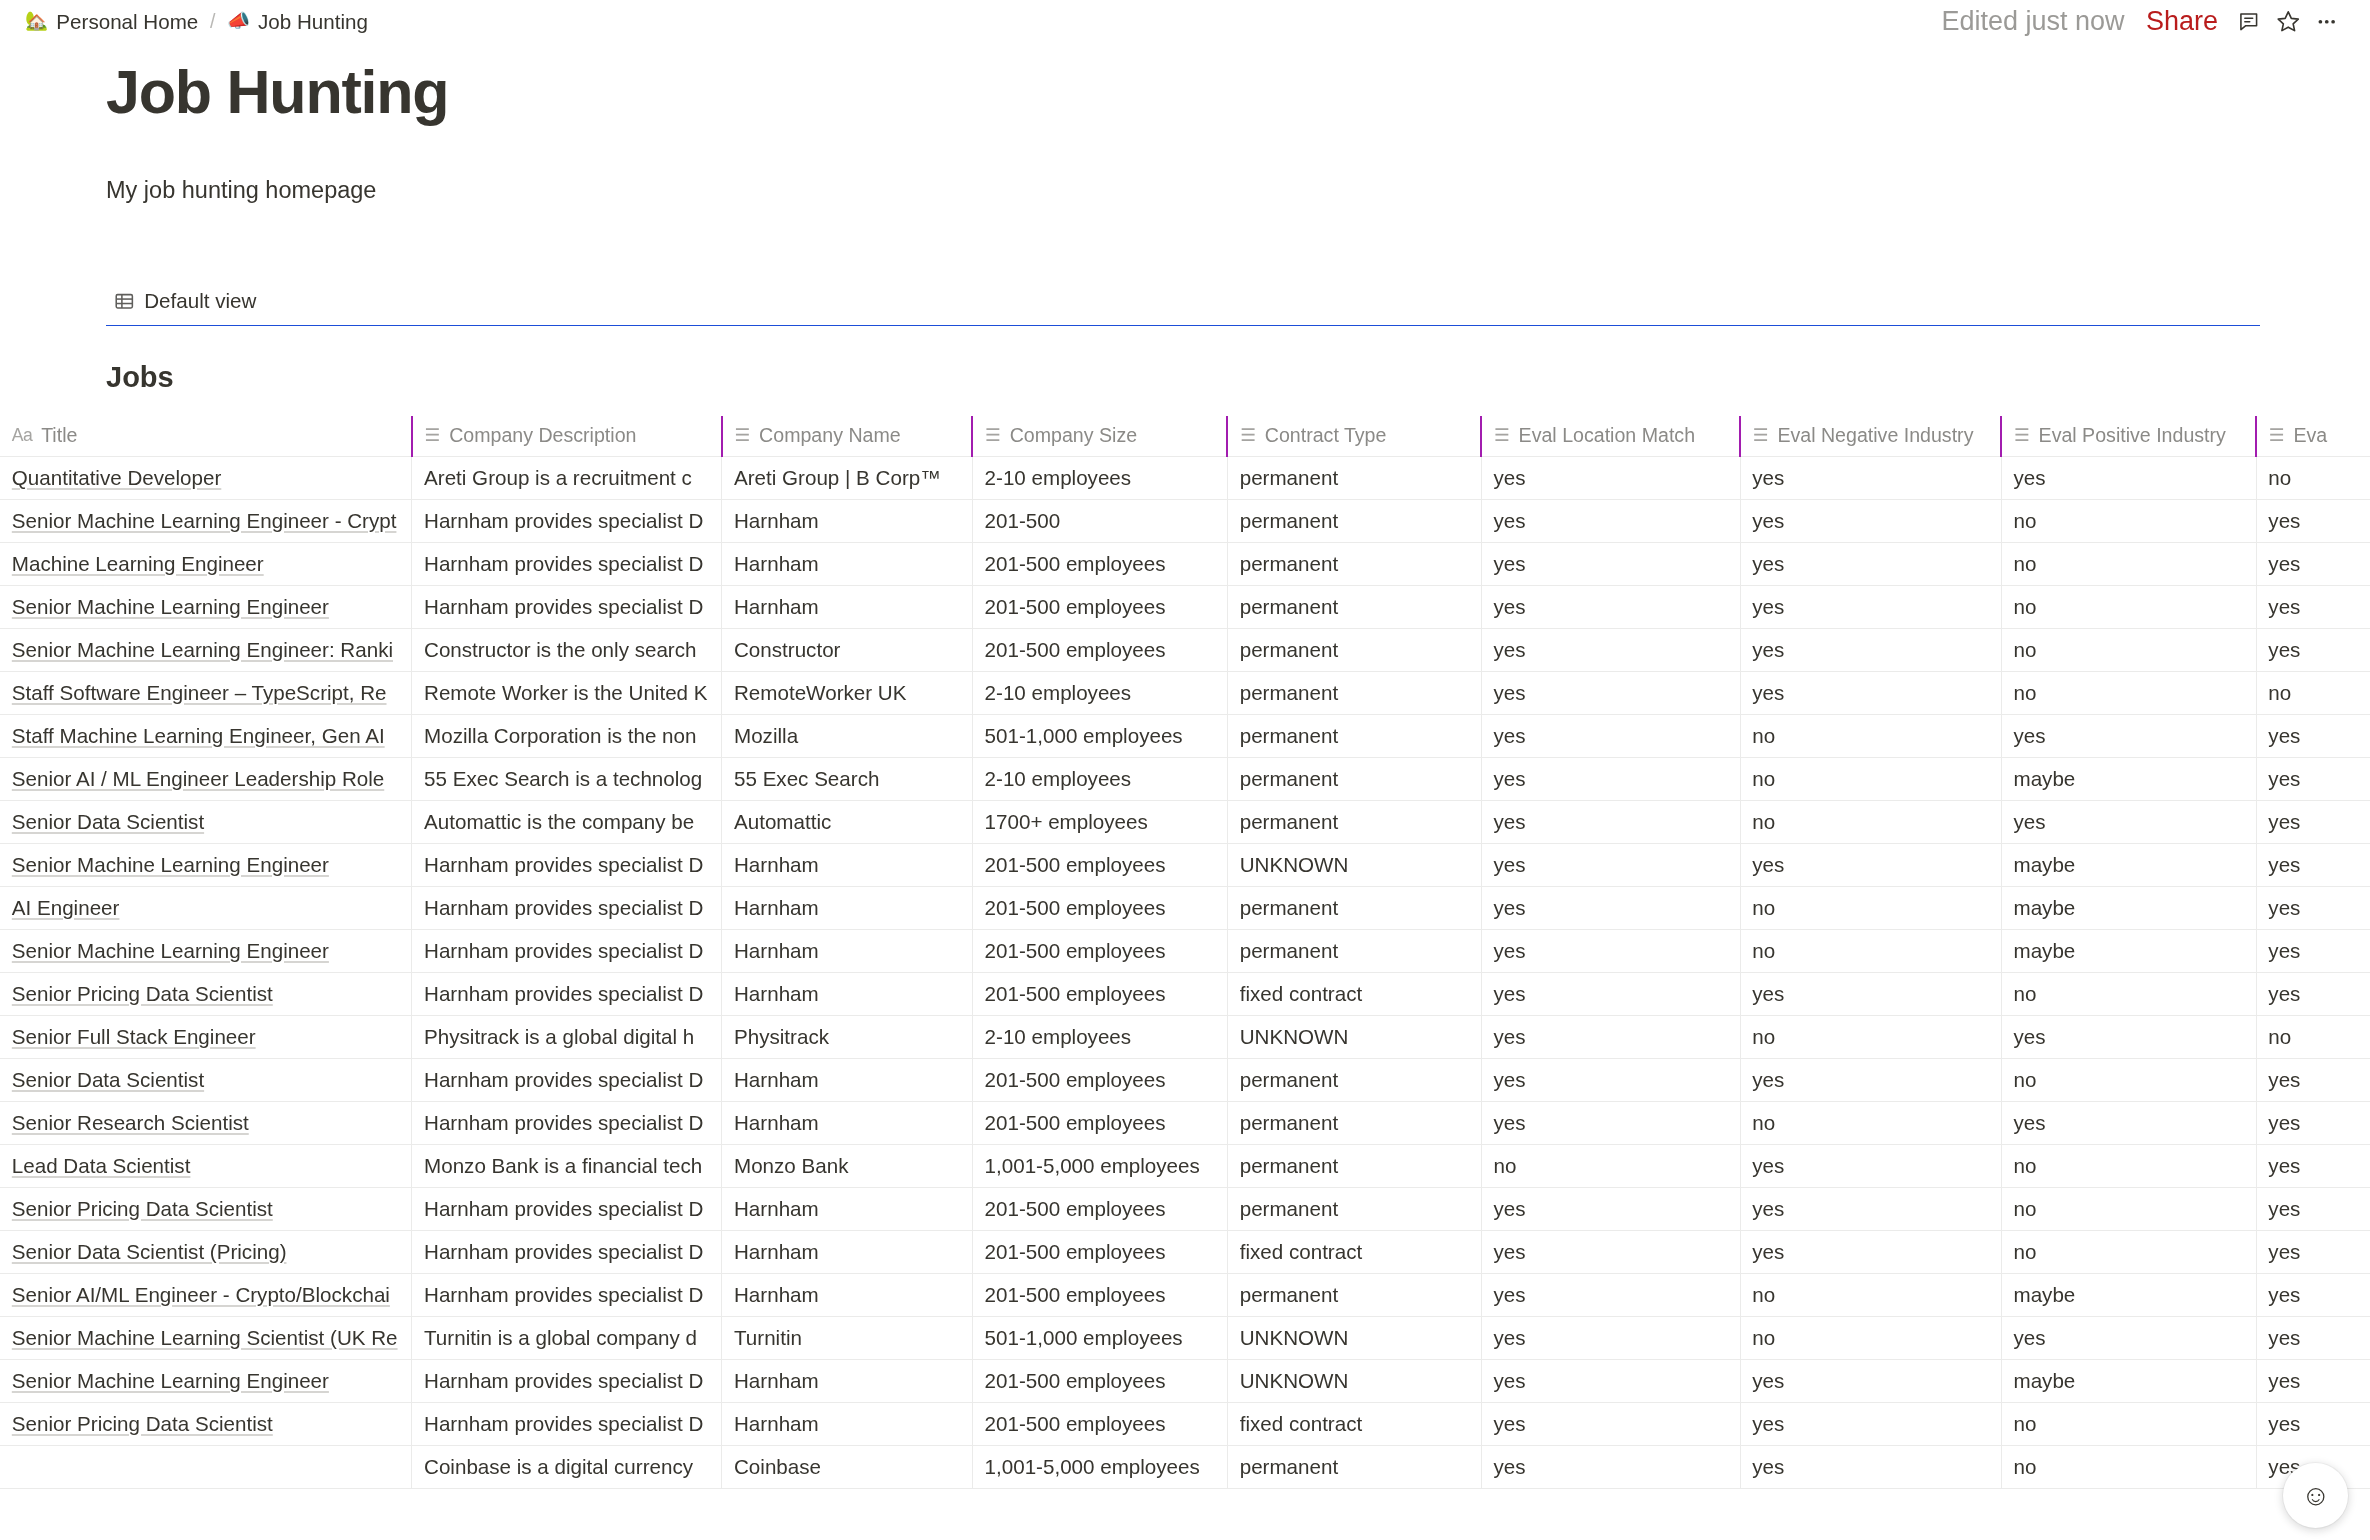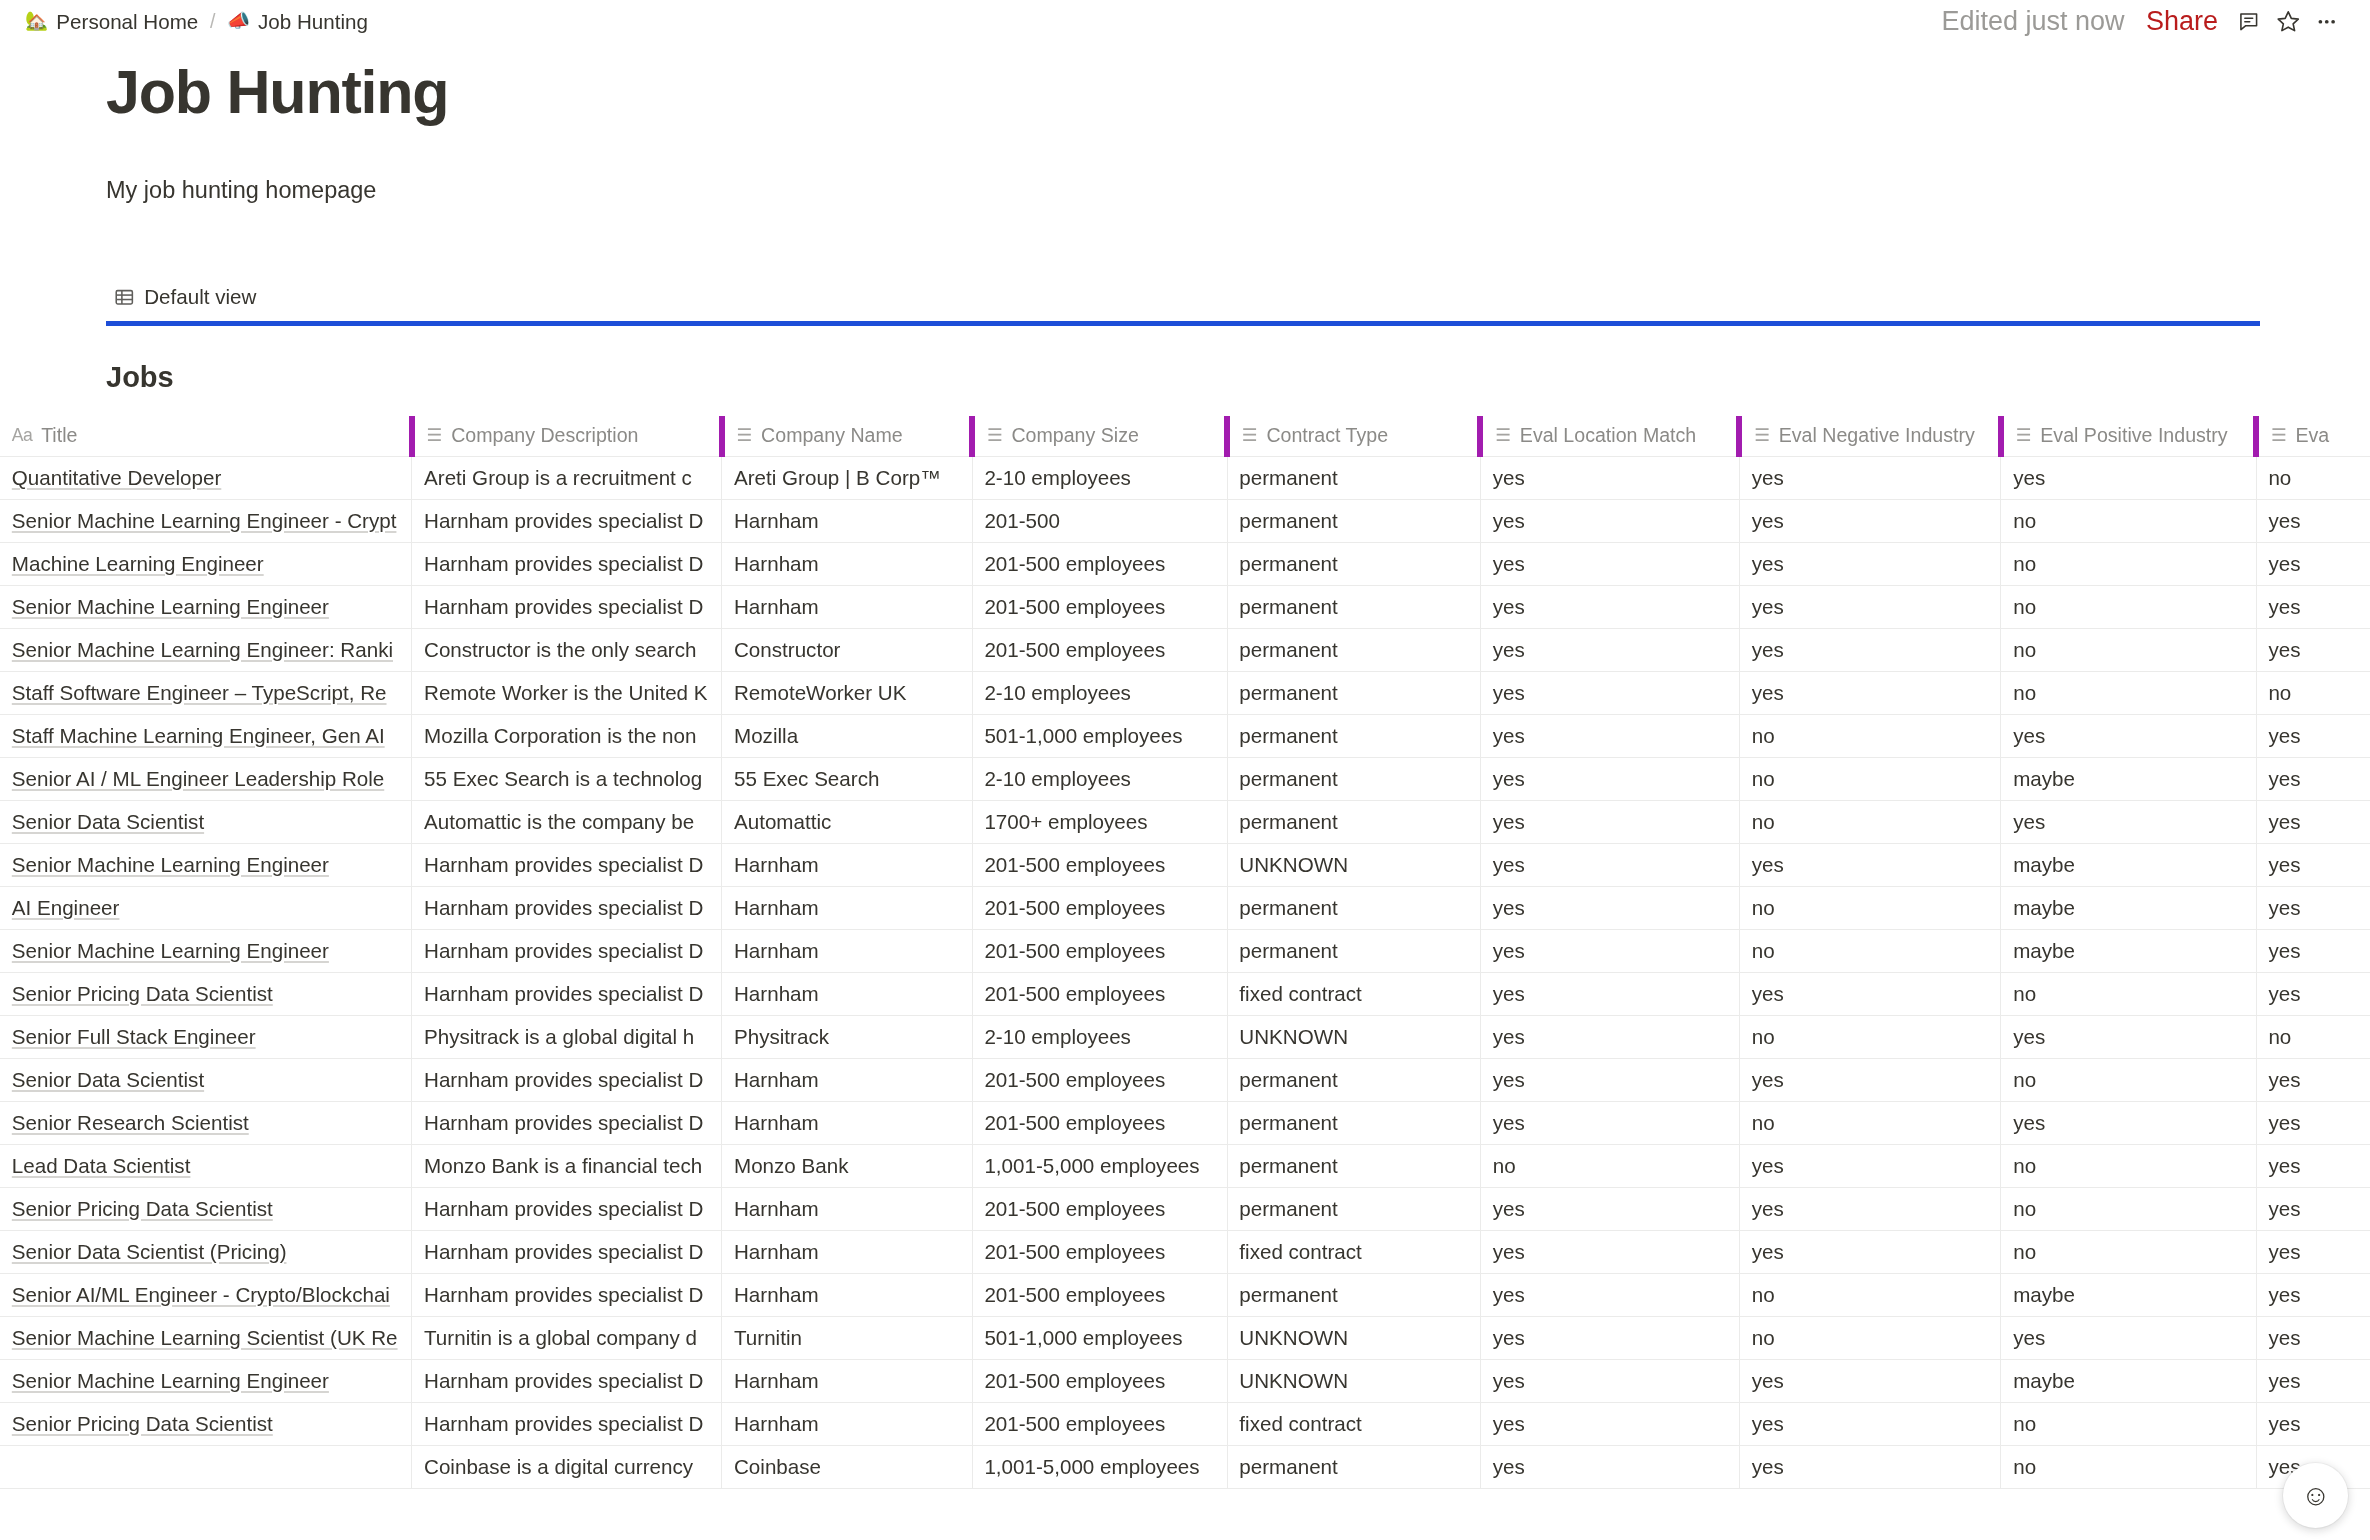--- a/index.html
+++ b/index.html
@@ -63,21 +63,21 @@
     font-size: 23.5px;
     line-height: 1.5;
     margin-top: 47px;
     color: #37352f;
   }
 
   
   .view-bar {
     margin-top: 73px;
     margin-right: 110px;
-    border-bottom: 5px solid #1d4ed8;
+    border-bottom: 1px solid #1d4ed8;
     display: flex;
     align-items: flex-end;
     height: 45px;
     text-align: center;
   }
   .view-tab {
     display: inline-flex;
     align-items: center;
     gap: 9.8px;
     font-size: 20.6px;
@@ -107,21 +107,21 @@
     font-size: 20.6px;
   }
   table.db th {
     text-align: left;
     font-weight: 400;
     color: #8b8a87;
     font-size: 19.6px;
     height: 41px;
     padding: 0 13.7px 0 11.8px;
     border-bottom: 1px solid #ebebea;
-    border-right: 6px solid #a21caf;
+    border-right: 2px solid #a21caf;
     white-space: nowrap;
     overflow: hidden;
     vertical-align: middle;
   }
   table.db th .thc { display: flex; align-items: center; gap: 8.8px; }
   .type-glyph {
     color: #a5a4a1;
     font-size: 17.6px;
     line-height: 1;
     display: inline-flex;

